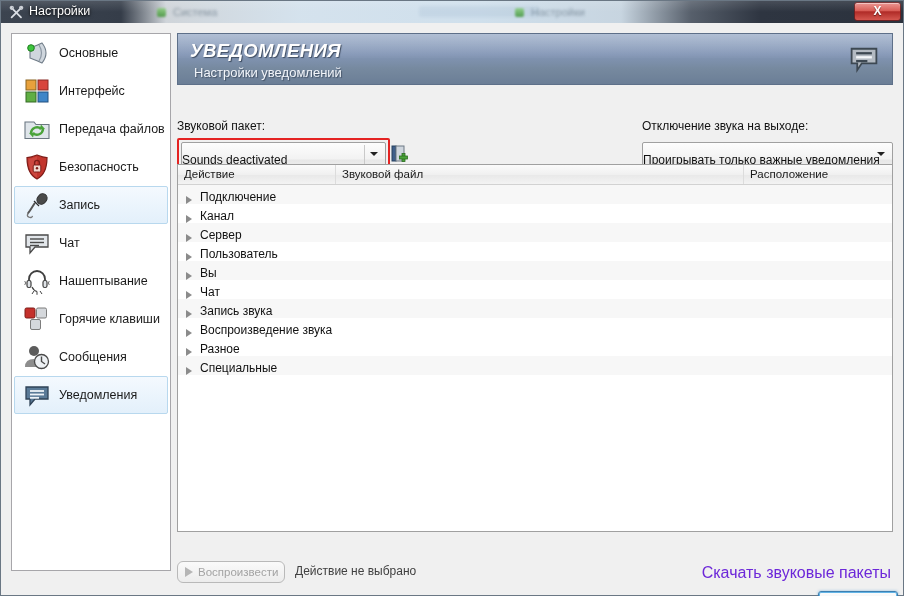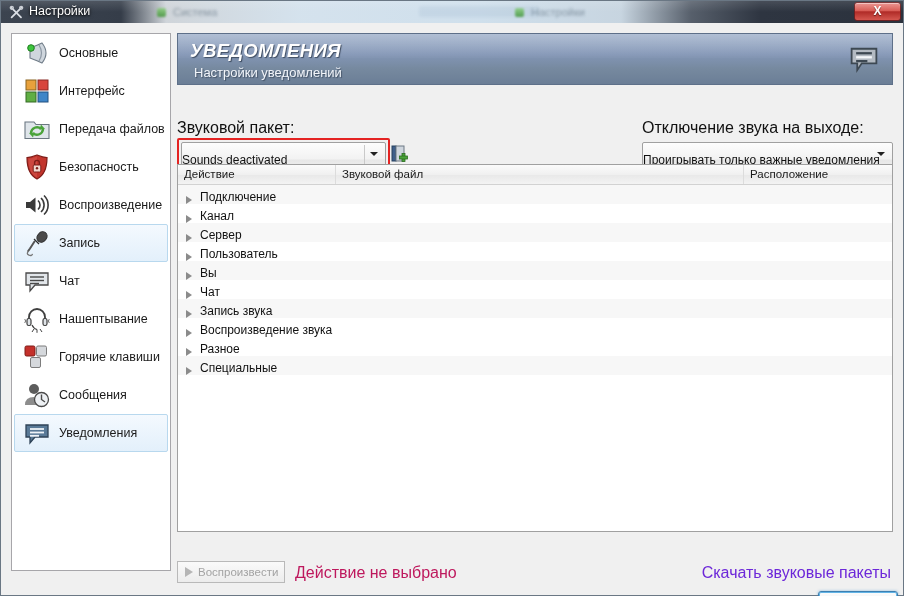--- a/index.html
+++ b/index.html
@@ -146,21 +146,21 @@
     text-shadow: 1px 1px 1px rgba(40,52,70,0.6);
   }
   #banner-icon {
     position: absolute; right: 10px; top: 8px;
     width: 36px; height: 36px;
   }
 
   
   .lbl {
     position: absolute;
-    font-size: 16px; color: #111;
+    font-size: 12px; color: #111;
     white-space: nowrap;
     text-align: center;
   }
 
   .combo {
     position: absolute;
     height: 35px;
     background: linear-gradient(to bottom, #fdfdfd 0%, #f2f2f2 48%, #e7e7e7 52%, #f6f6f6 100%);
     border: 1px solid #a0a0a0;
     border-radius: 2px;
@@ -244,38 +244,38 @@
     margin-right: 8px;
     margin-left: 2px;
     cursor: pointer;
   }
 
   
   #playbtn {
     position: absolute; left: 0px; top: 528px;
     width: 108px; height: 22px;
     border: 1px solid #b9b9b9;
-    border-radius: 0;
+    border-radius: 6px;
     background: linear-gradient(to bottom, #fafafa, #ececec);
     color: #a3a3a3; font-size: 11.5px;
     display: flex; align-items: center;
     padding-left: 4px;
     cursor: default;
   }
   #playbtn .ptri {
     width: 0; height: 0;
     border-top: 5px solid transparent;
     border-bottom: 5px solid transparent;
     border-left: 8px solid #b5b5b5;
     margin-right: 5px;
     margin-left: 3px;
   }
   #nosel {
     position: absolute; left: 118px; top: 531px;
-    font-size: 16px; color: #be185d;
+    font-size: 12px; color: #404040;
   }
   #dl-link {
     position: absolute; right: 2px; top: 531px;
     font-size: 16px; color: #6d28d9;
     cursor: pointer;
     white-space: nowrap;
   }
 
   .dlgbtn {
     position: absolute; top: 558px;
@@ -371,31 +371,20 @@
             <path d="M16 4 C11 6 8 6.5 6 6.5 C6 16 8 24 16 28 C24 24 26 16 26 6.5 C24 6.5 21 6 16 4 Z" fill="#c2352d" stroke="#7e1d18" stroke-width="1.2"></path>
             <path d="M16 5.5 C12 7.2 9.5 7.7 7.6 7.7 C7.6 16 9.4 23 16 26.4 Z" fill="#d65a51" opacity=".5"></path>
             <rect x="12.2" y="14" width="7.6" height="7" rx="1" fill="#f2d8cf" stroke="#7e1d18" stroke-width="1"></rect>
             <path d="M13.6 14 v-2.2 a2.4 2.4 0 0 1 4.8 0 V14" fill="none" stroke="#7e1d18" stroke-width="1.4"></path>
             <circle cx="16" cy="17.2" r="1.2" fill="#7e1d18"></circle>
           </svg>
         </span>
         <span class="si-label">Безопасность</span>
       </div>
 
-      <div class="side-item">
-        <span class="si-ico">
-          <svg width="32" height="32" viewBox="0 0 32 32">
-            <path d="M5 13 h4 l5.5-4.5 v15 L9 19 H5 Z" fill="#3a3a3a"></path>
-            <path d="M17 11.5 a6 6 0 0 1 0 9" fill="none" stroke="#3a3a3a" stroke-width="1.6"></path>
-            <path d="M20 9 a9.5 9.5 0 0 1 0 14" fill="none" stroke="#3a3a3a" stroke-width="1.6"></path>
-            <path d="M23 6.5 a13 13 0 0 1 0 19" fill="none" stroke="#3a3a3a" stroke-width="1.6"></path>
-          </svg>
-        </span>
-        <span class="si-label">Воспроизведение</span>
-      </div>
 
       <div class="side-item selected">
         <span class="si-ico">
           <svg width="32" height="32" viewBox="0 0 32 32">
             <rect x="16.5" y="4.5" width="9" height="11" rx="4.5" fill="#4a4a4a" stroke="#2d2d2d" stroke-width="1" transform="rotate(38 21 10)"></rect>
             <path d="M13.5 14.5 L9 21.5 L7.2 24" stroke="#555" stroke-width="2" fill="none" stroke-linecap="round"></path>
             <path d="M7.5 24 q-2.5 3 0.5 4.2 q3 1 3.5-1.4" fill="none" stroke="#777" stroke-width="1.3"></path>
             <path d="M13 12 l5 5" stroke="#2d2d2d" stroke-width="1.2"></path>
           </svg>
         </span>

